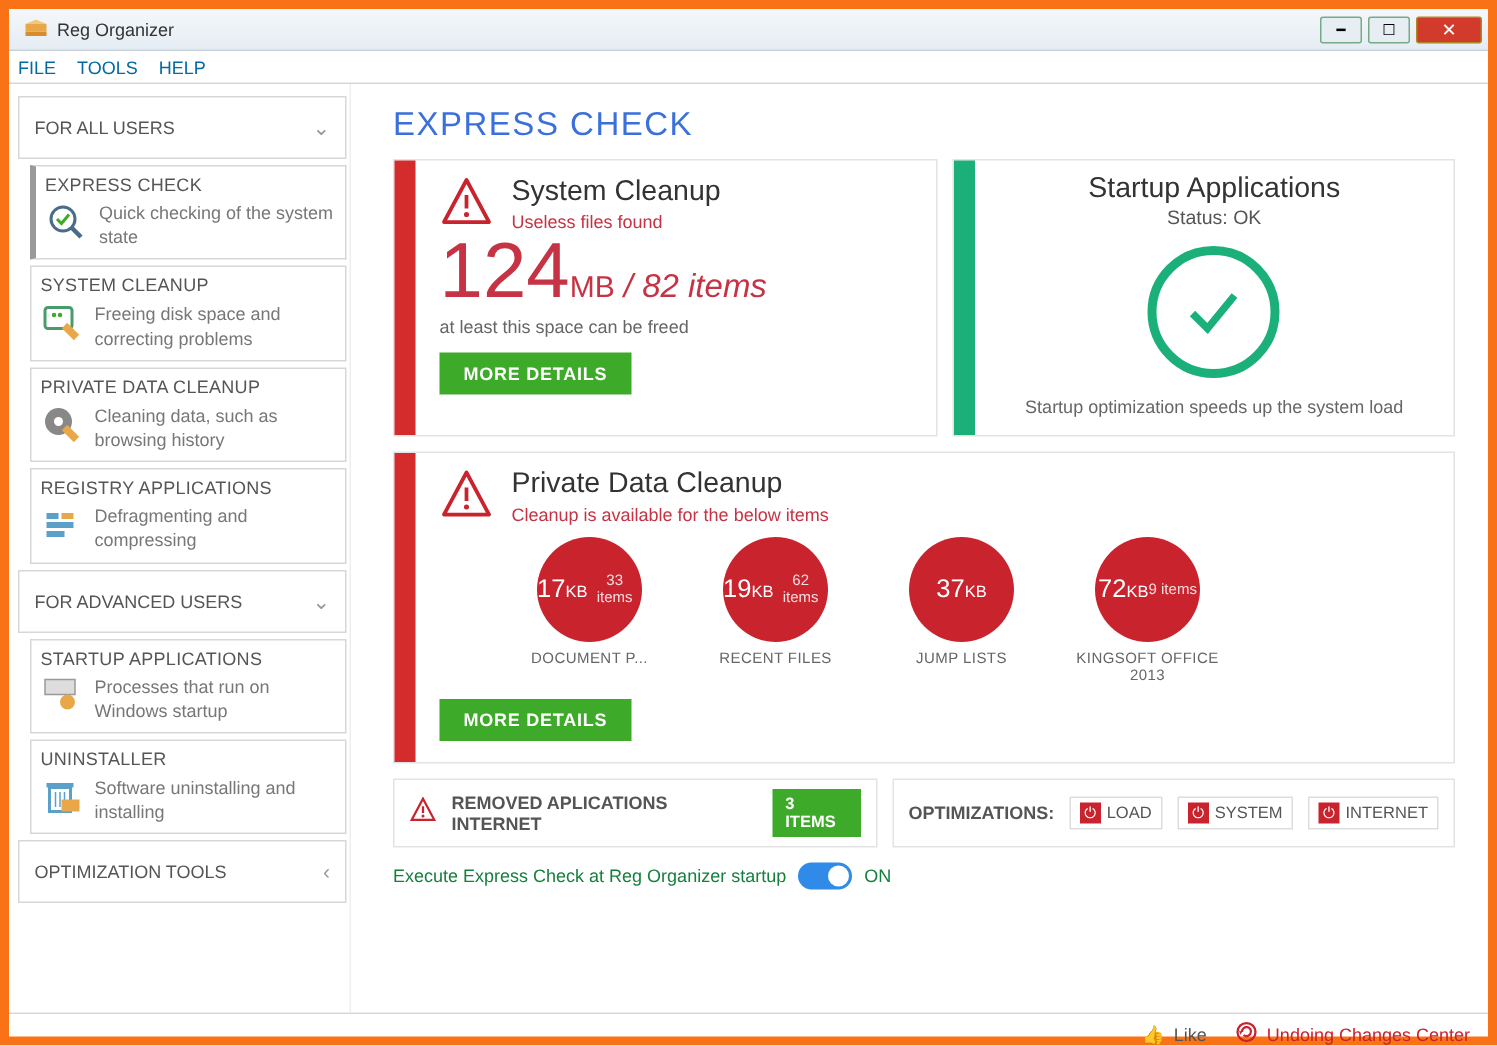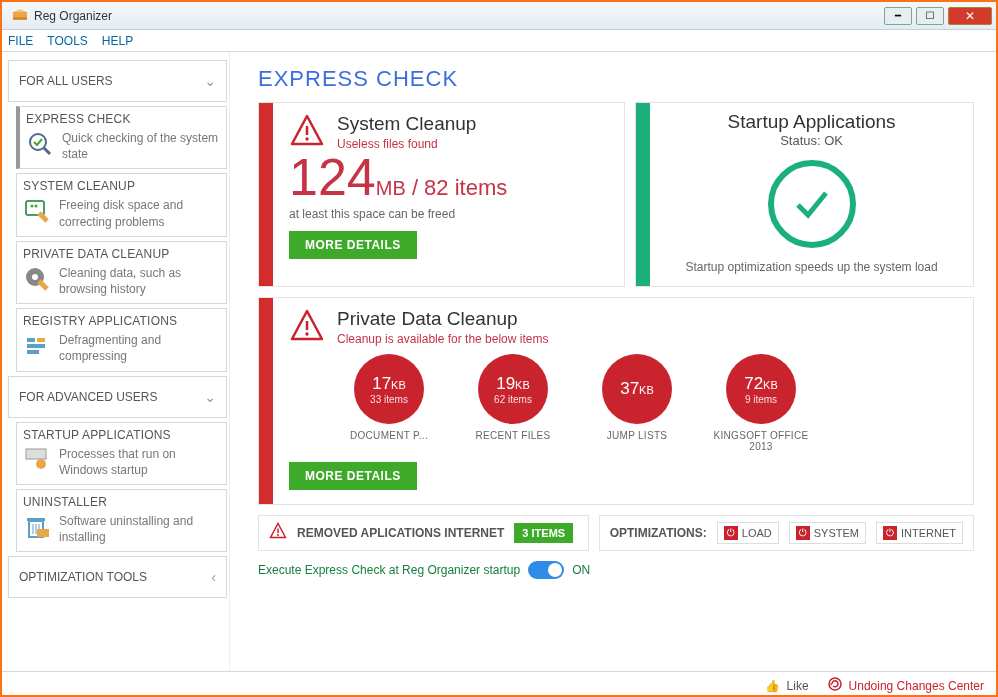--- a/index.html
+++ b/index.html
@@ -1,17 +1,17 @@
 <!DOCTYPE html>
 <html><head>
 <meta charset="utf-8">
 <style>
 * { margin:0; padding:0; box-sizing:border-box; font-family:"Segoe UI",Arial,sans-serif; }
 body { background:#d8e4ef; width:998px; height:697px; overflow:hidden; }
-.window { width:998px; height:697px; background:#fff; border:2px solid #f97316; position:relative; }
+.window { width:998px; height:697px; background:#fff; border:6px solid #f97316; position:relative; }
 .titlebar { height:28px; background:linear-gradient(#f5f8fb,#e4ecf3); display:flex; align-items:center; padding:0 4px; border-bottom:1px solid #c6cfd8; }
 .titlebar .app-icon { width:16px; height:16px; margin:0 6px; }
 .titlebar .title { font-size:12px; color:#333; flex:1; }
 .win-btns { display:flex; gap:4px; }
 .win-btn { width:28px; height:18px; border:1px solid #7a8; background:#e6eef4; border-radius:2px; font-size:10px; display:flex; align-items:center; justify-content:center; cursor:pointer; }
 .win-btn.close { background:#d23b2b; color:#fff; width:44px; border-color:#a82; }
 .win-btn.close span { font-size:12px; }
 .menubar { height:22px; display:flex; align-items:center; padding:0 6px; border-bottom:1px solid #d7d7d7; font-size:12px; color:#0369a1; gap:14px; }
 .menubar div { cursor:pointer; }
 .client { display:flex; height:calc(697px - 28px - 22px - 28px); }
@@ -33,34 +33,34 @@
 .stripe { width:14px; }
 .stripe.red { background:#d42c2c; }
 .stripe.green { background:#1bb07a; }
 .card-body { padding:10px 16px 14px 16px; flex:1; }
 .warn-row { display:flex; gap:12px; align-items:flex-start; }
 .warn-ico { width:36px; height:36px; }
 .h2 { font-size:19px; color:#333; font-weight:300; }
 .sub { font-size:12px; color:#c53344; margin-top:2px; }
 .big-num { color:#c53344; font-weight:300; font-size:52px; line-height:1; }
 .big-num .unit { font-size:20px; }
-.big-num .rest { font-size:22px; }
+.big-num .rest { font-size:22px;font-style:italic; }
 .foot-note { font-size:12px; color:#666; margin:4px 0 10px 0; }
 .btn-green { background:#3eaa29; color:#fff; font-size:12px; font-weight:600; border:none; padding:7px 16px; letter-spacing:.5px; cursor:pointer; }
 .right-inner { display:flex; }
 .right-body { flex:1; text-align:center; padding:8px 10px 12px 10px; }
 .ok-circle { width:88px; height:88px; border:6px solid #1bb07a; border-radius:50%; margin:12px auto; display:flex; align-items:center; justify-content:center; }
 .ok-circle svg { width:44px; height:44px; }
 .status { font-size:13px; color:#555; }
 .oksub { font-size:12px; color:#666; margin-top:6px; }
 .card2 { border:1px solid #e3e3e3; display:flex; }
 .card2 .body2 { padding:10px 16px 14px 16px; flex:1; }
 .bubbles { display:flex; gap:24px; justify-content:flex-start; margin:8px 0 10px 50px; }
 .bub { text-align:center; width:100px; }
-.bub .circle { width:70px; height:70px; border-radius:50%; background:#c9232e; color:#fff; display:flex; flex-direction:column; justify-content:center; margin:0 auto 6px auto; }
+.bub .circle { width:70px; height:70px; border-radius:50%; background:#c9232e; color:#fff; display:flex; align-items:center; justify-content:center; margin:0 auto 6px auto; }
 .bub .sz { font-size:17px; font-weight:300; }
 .bub .sz .u { font-size:11px; }
 .bub .cnt { font-size:10px; opacity:.85; }
 .bub .lbl { font-size:10px; color:#666; letter-spacing:.3px; }
 .bottom-row { display:flex; gap:10px; margin-top:10px; }
 .panel { border:1px solid #e3e3e3; padding:6px 10px; display:flex; align-items:center; gap:10px; }
 .panel.left-p { flex:1; }
 .panel.right-p { flex:1; }
 .panel .txt { font-size:12px; font-weight:600; color:#555; }
 .badge-green { background:#3eaa29; color:#fff; font-size:11px; font-weight:700; padding:4px 8px; }

